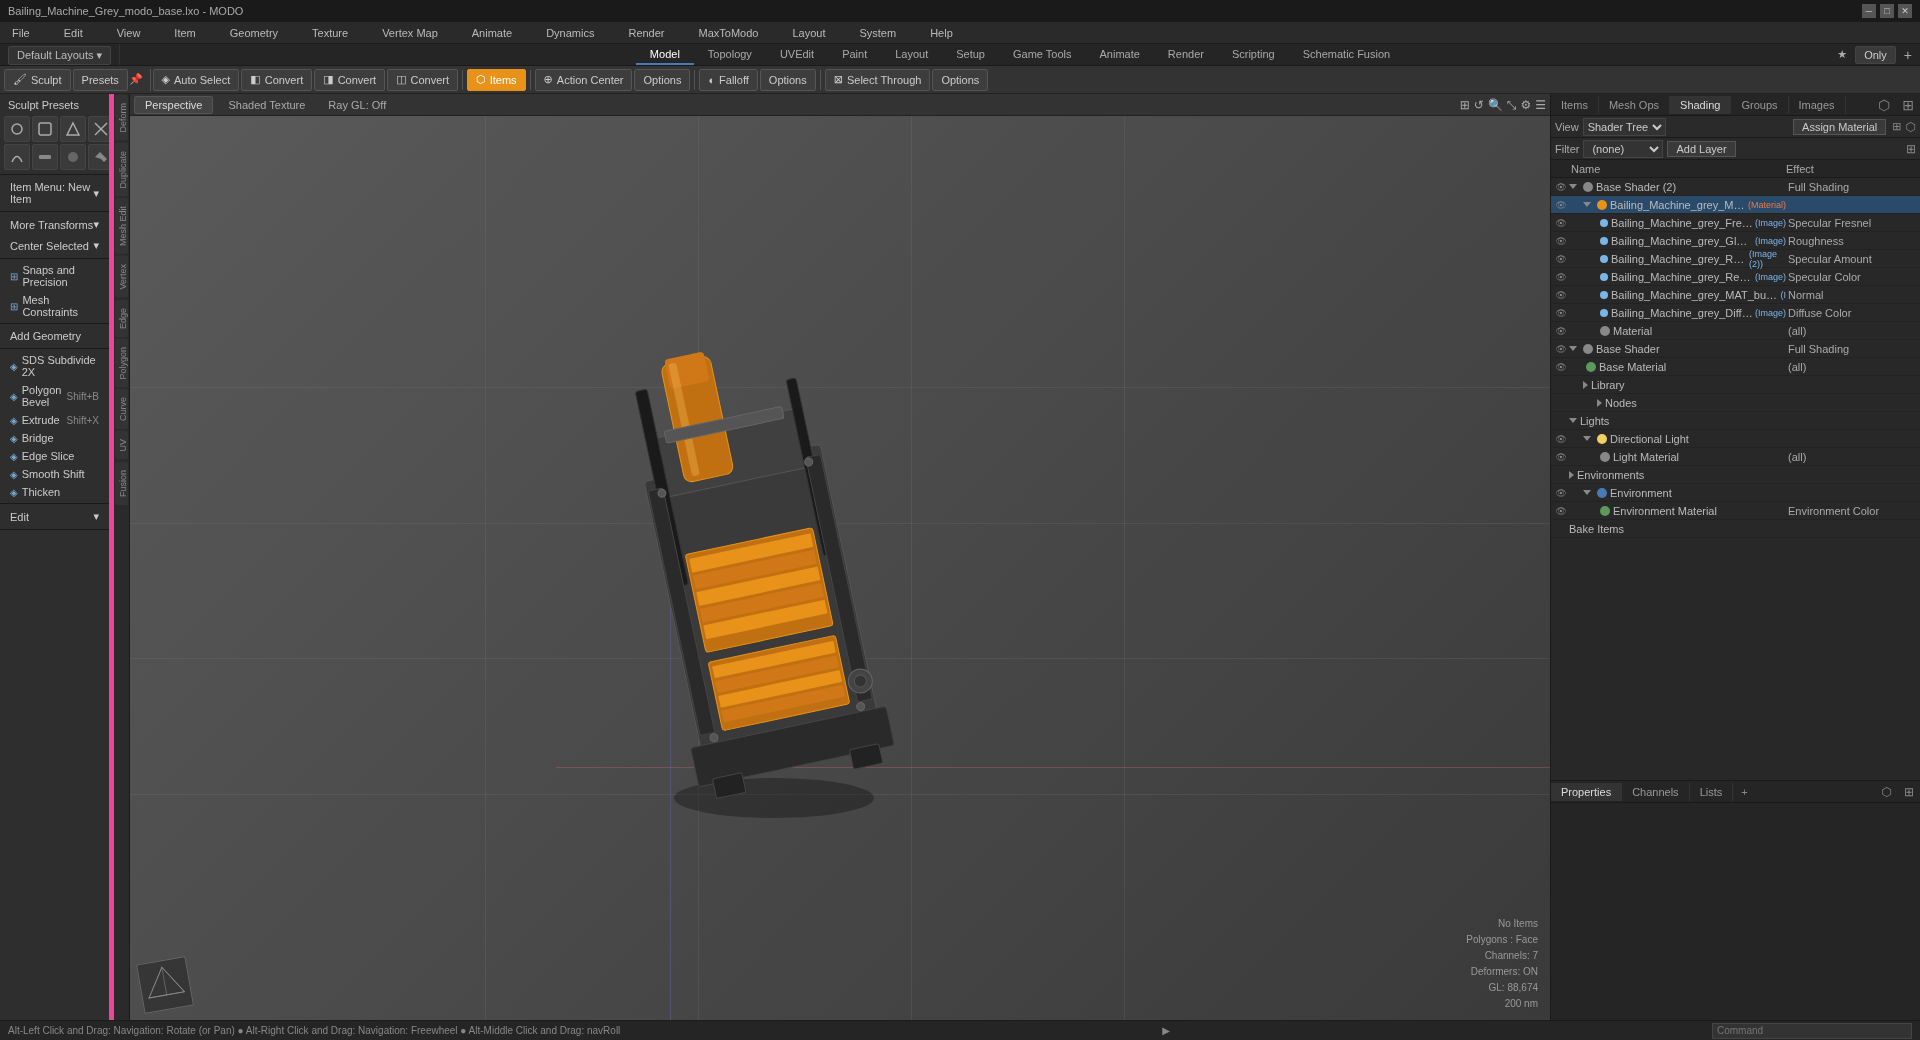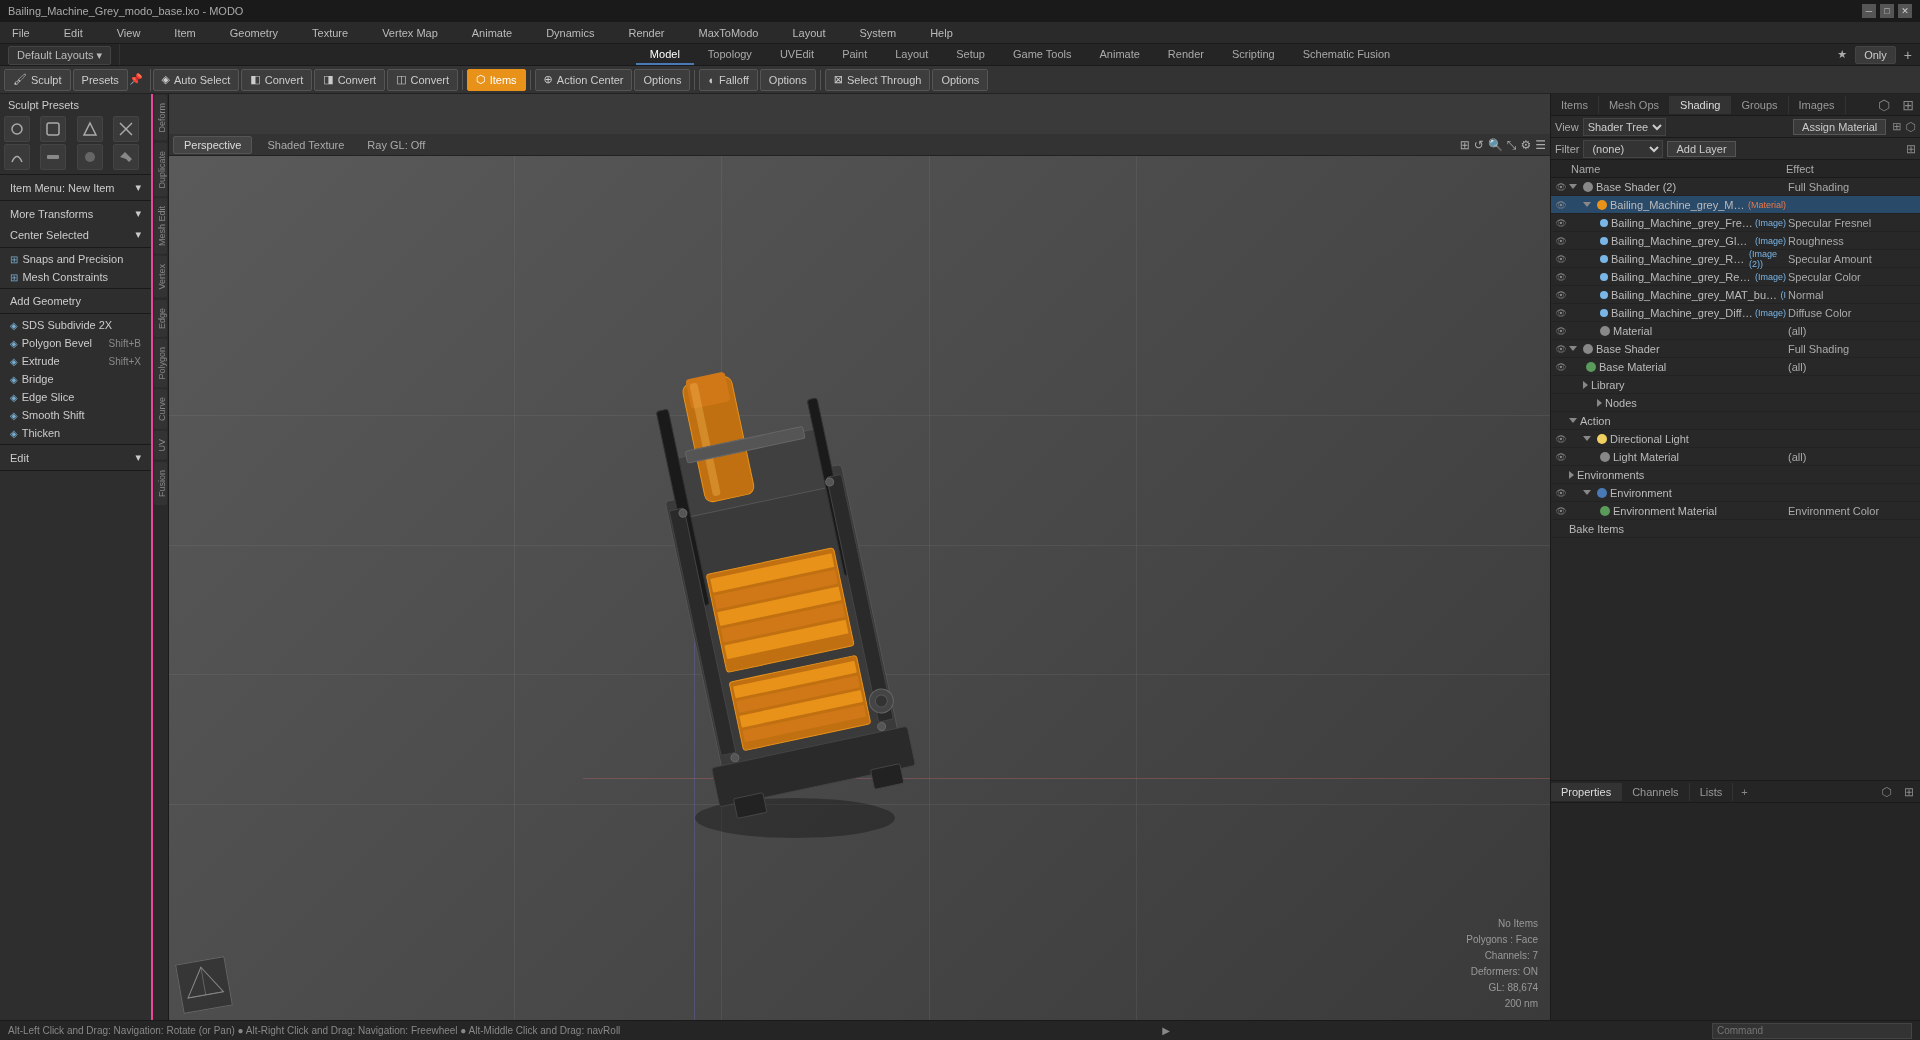--- a/index.html
+++ b/index.html
@@ -108,23 +108,23 @@
     .toolbar-sep { width: 1px; height: 20px; background: #555; margin: 0 2px; }
 
     
     #main {
       display: flex;
       height: calc(1040px - 22px - 22px - 22px - 28px - 20px);
     }
 
     
     #left-panel {
-      width: 153px;
+      width: 114px;
       background: #2e2e2e;
-      border-right: 2px solid #ec4899;
+      border-right: 5px solid #ec4899;
       display: flex;
       flex-direction: column;
       overflow: hidden;
     }
     .left-section {
       border-bottom: 1px solid #1a1a1a;
       padding: 2px;
     }
     .sculpt-header {
       display: flex;
@@ -169,21 +169,20 @@
       align-items: center;
       gap: 4px;
     }
 
     
     #viewport {
       flex: 1;
       background: #14b8a6;
       position: relative;
       overflow: hidden;
-      margin-top: 40px;
     }
     #viewport-toolbar {
       height: 22px;
       background: #333;
       display: flex;
       align-items: center;
       padding: 0 4px;
       gap: 4px;
       border-bottom: 1px solid #222;
     }
@@ -1016,21 +1015,21 @@
             <span class="chevron-right"></span>
             <span class="row-name-text">Nodes</span>
           </div>
           <div class="row-effect"></div>
         </div>
 
         <div class="shader-row">
           <div class="row-vis"></div>
           <div class="row-indent">
             <span class="chevron-down"></span>
-            <span class="row-name-text">Action</span>
+            <span class="row-name-text">Lights</span>
           </div>
           <div class="row-effect"></div>
         </div>
 
         <div class="shader-row">
           <div class="row-vis">
               <span class="eye-icon">👁</span>
             </div>
           <div class="row-indent" style="padding-left:14px;">
             <span class="chevron-down"></span>

